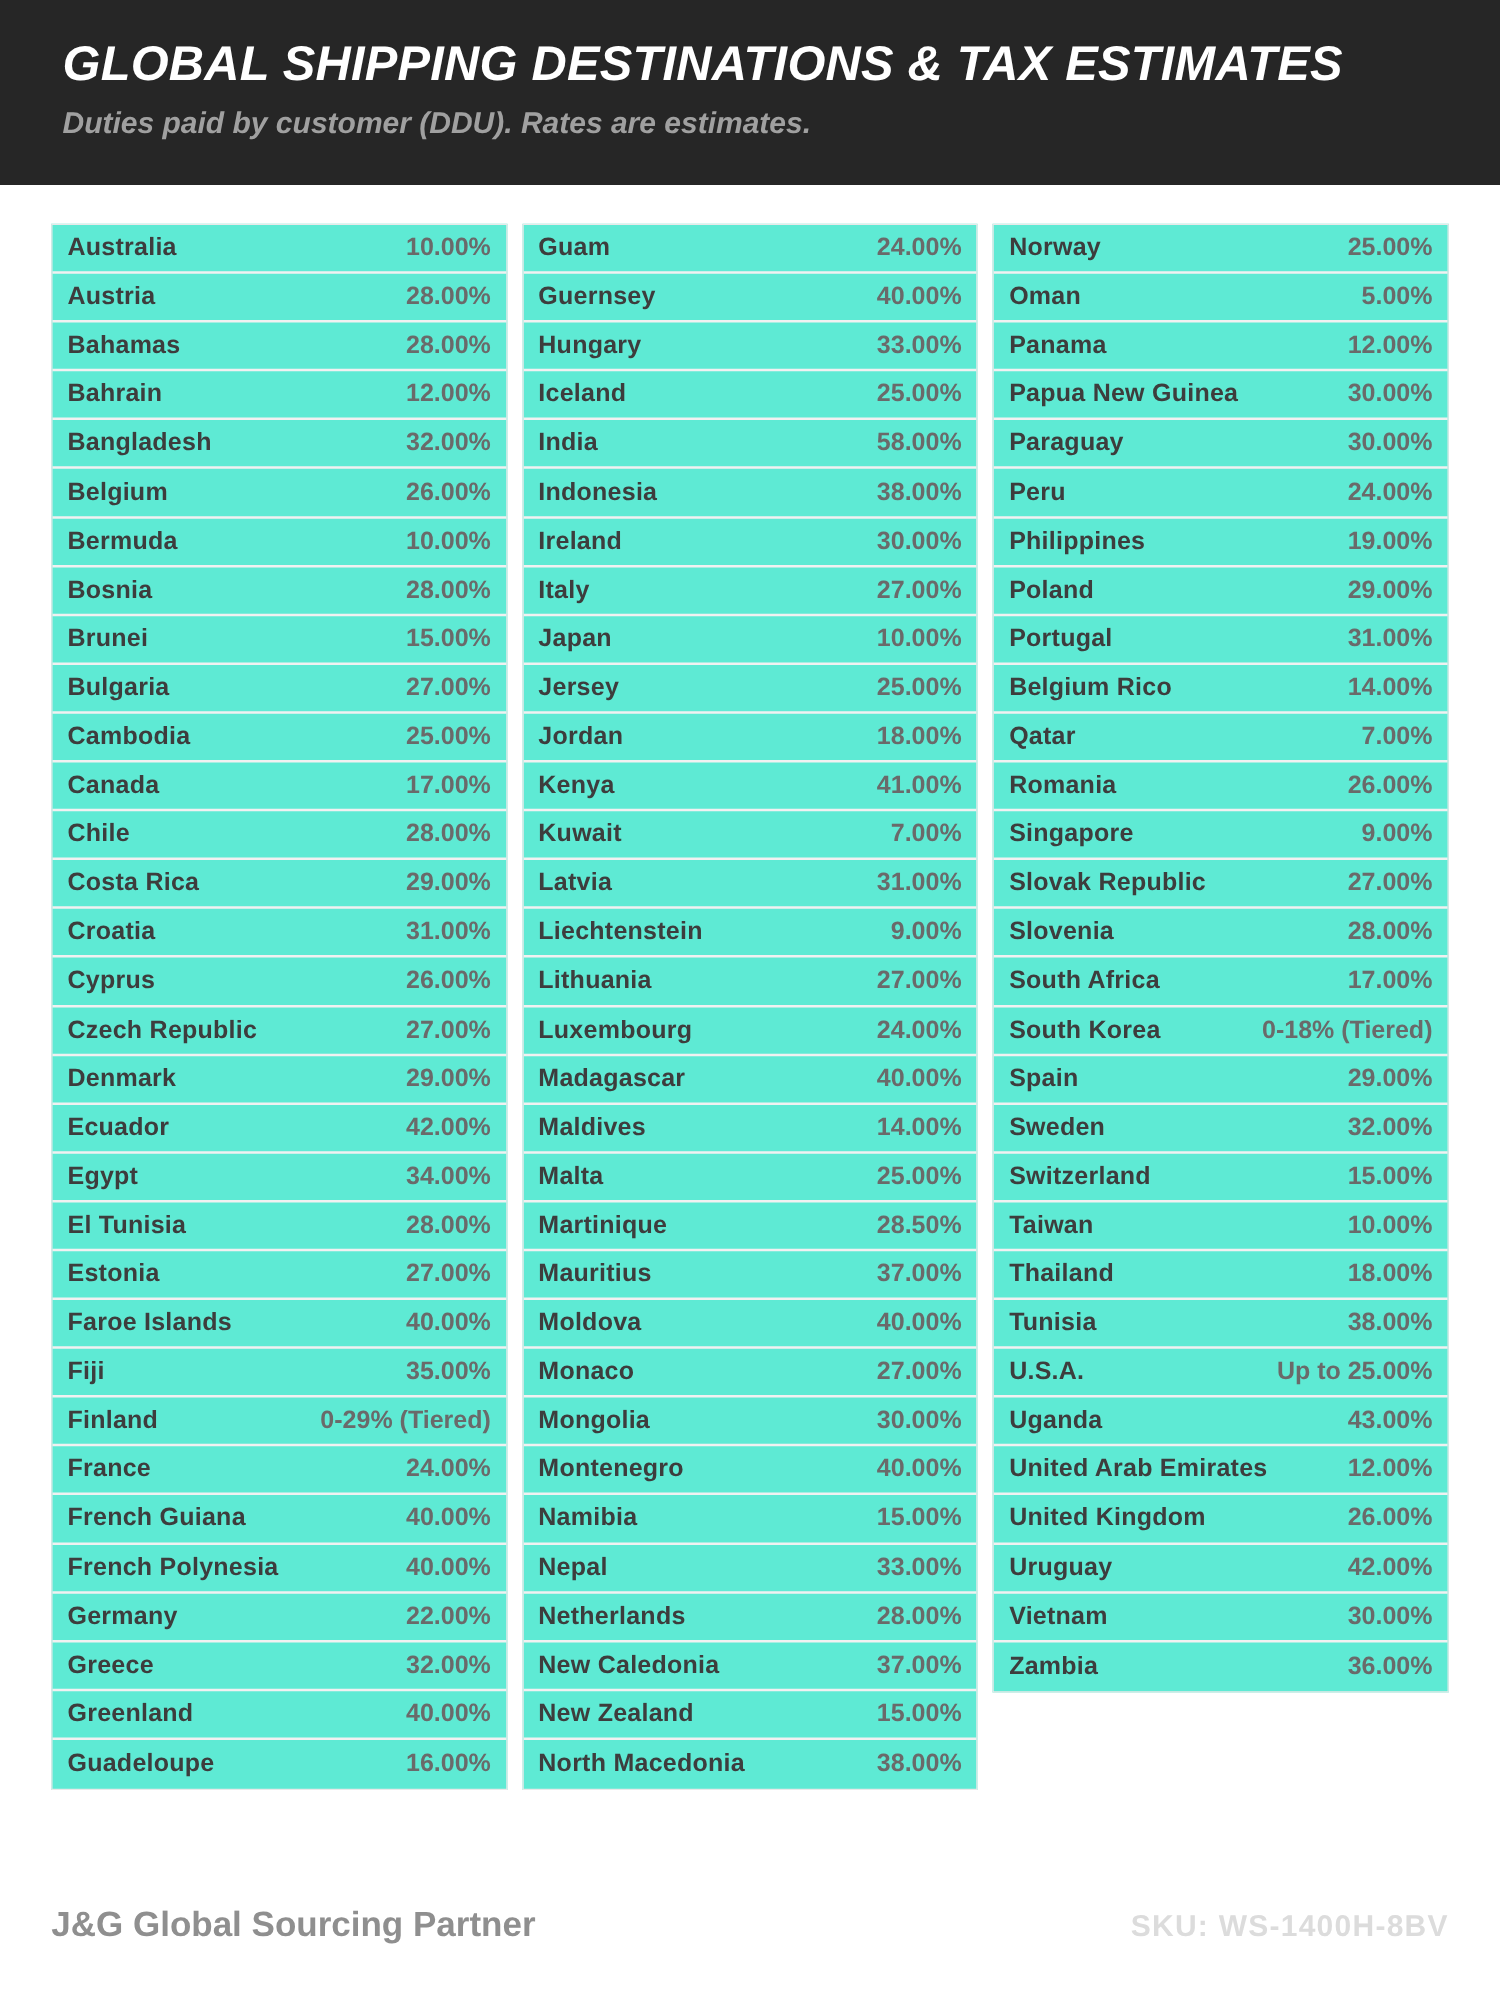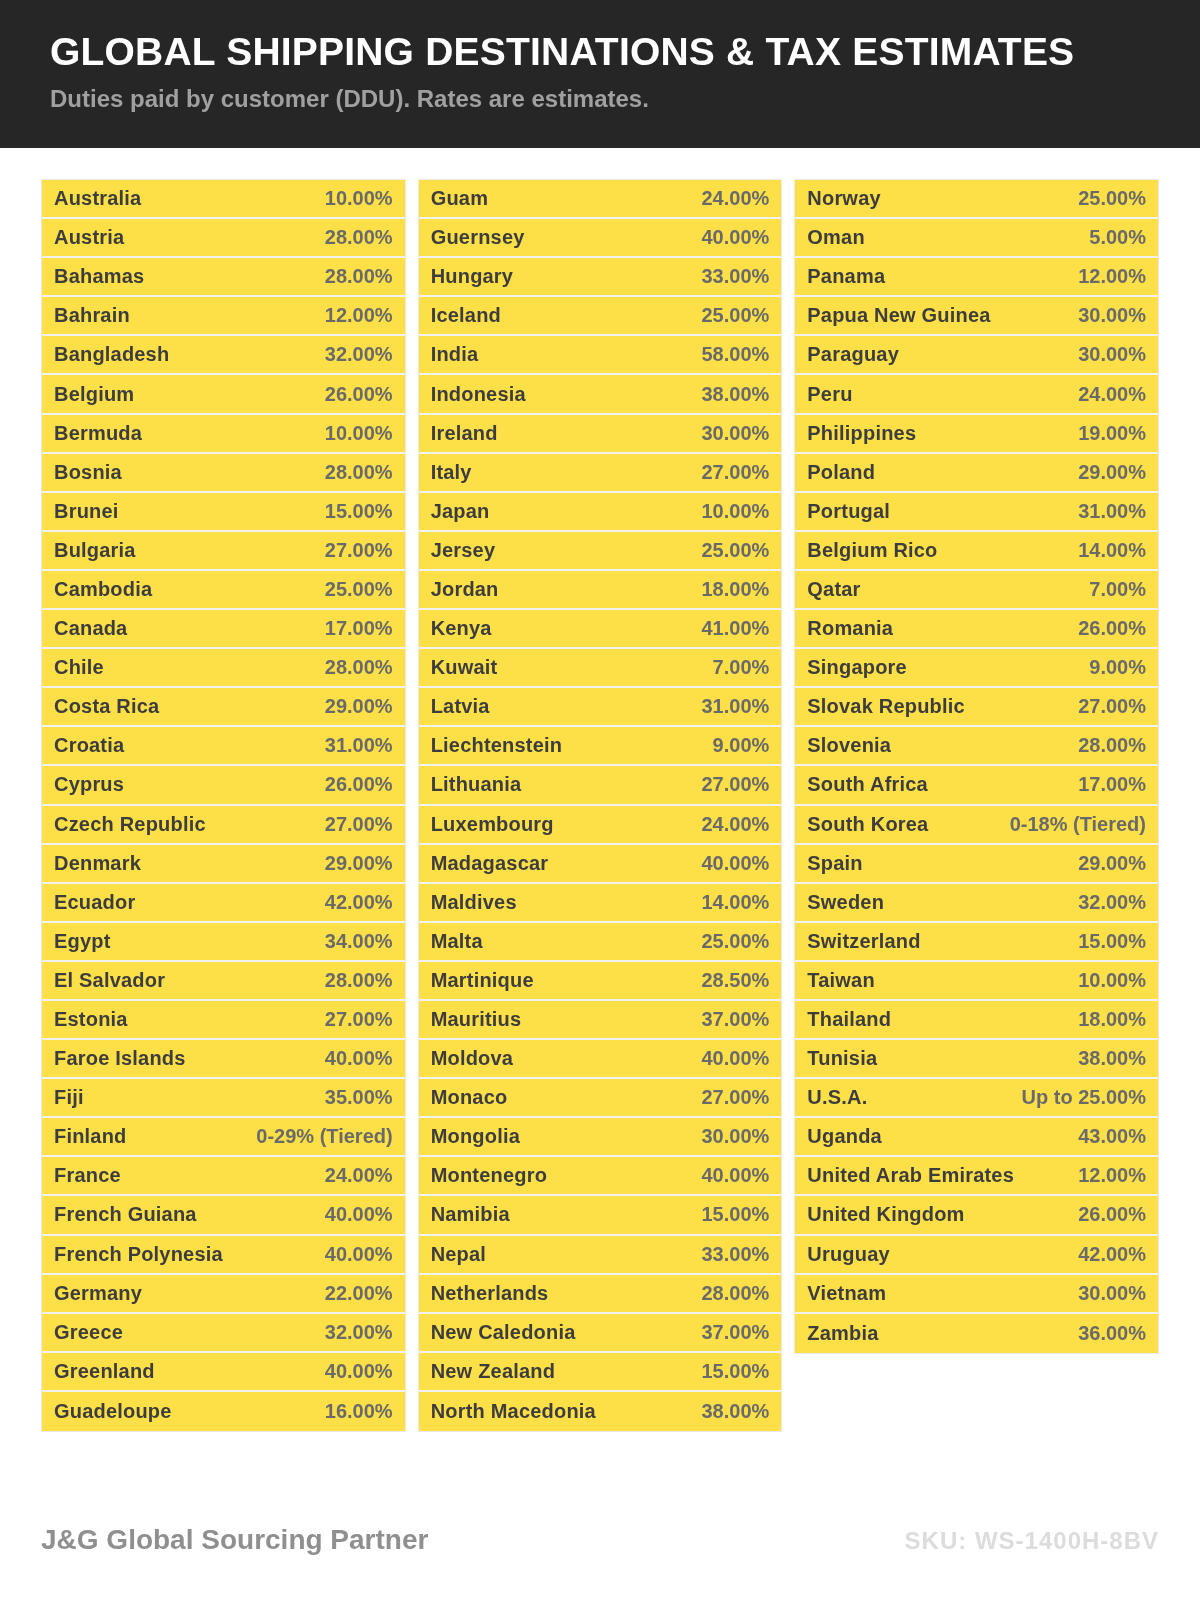--- a/index.html
+++ b/index.html
@@ -17,37 +17,38 @@
   html,body{margin:0;padding:0;}
   body{
     width:1200px;height:1600px;overflow:hidden;position:relative;
     background:var(--page-bg);
     font-family:"Liberation Sans", sans-serif;
   }
   .header{
     background:var(--header-bg);
     height:148px;box-sizing:border-box;
     padding:30px 50px 16px 50px;
+    font-style:italic;
   }
   .title{
     color:var(--title-color);
     font-size:39px;font-weight:700;letter-spacing:0.2px;
     white-space:nowrap;
   }
   .subtitle{
     color:var(--subtitle-color);
     font-size:24px;font-weight:700;margin-top:11px;
   }
   .cols{
     display:grid;grid-template-columns:repeat(3,1fr);gap:12px;
     margin:31px 41px 0 41px;align-items:start;
   }
   .table{
     border:1px solid var(--table-border);
-    background:#fde047;
+    background:#5eead4;
   }
   .row{
     display:flex;justify-content:space-between;align-items:center;
     height:39.1px;box-sizing:border-box;
     border-bottom:2px solid var(--row-border);
     padding:0 12px;
   }
   .row:last-child{border-bottom:none;}
   .country{
     font-size:20px;font-weight:700;color:var(--country-color);
@@ -148,21 +149,21 @@
       </div>
       <div class="row">
         <span class="country">Ecuador</span>
         <span class="rate">42.00%</span>
       </div>
       <div class="row">
         <span class="country">Egypt</span>
         <span class="rate">34.00%</span>
       </div>
       <div class="row">
-        <span class="country">El Salvador</span>
+        <span class="country">El Tunisia</span>
         <span class="rate">28.00%</span>
       </div>
       <div class="row">
         <span class="country">Estonia</span>
         <span class="rate">27.00%</span>
       </div>
       <div class="row">
         <span class="country">Faroe Islands</span>
         <span class="rate">40.00%</span>
       </div>

